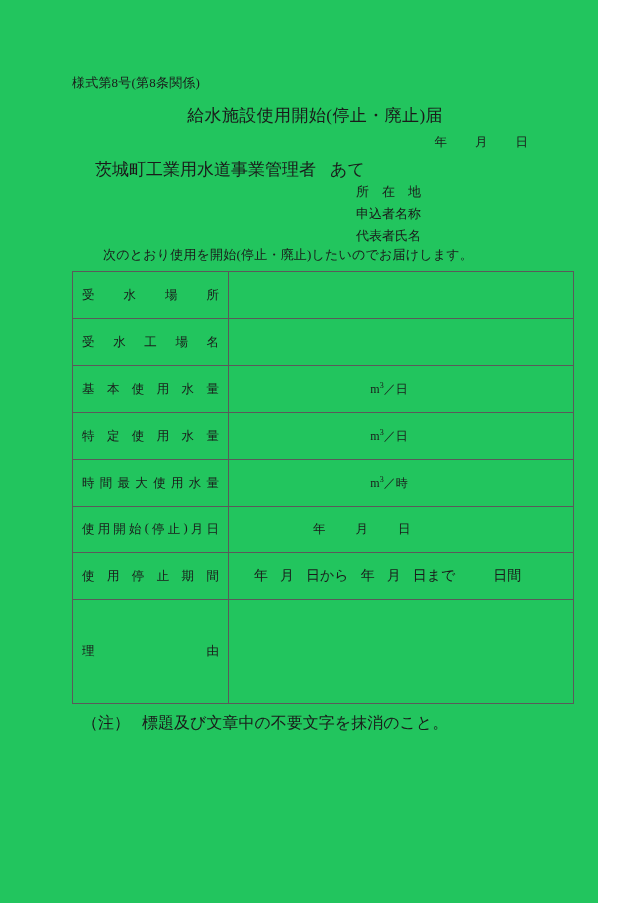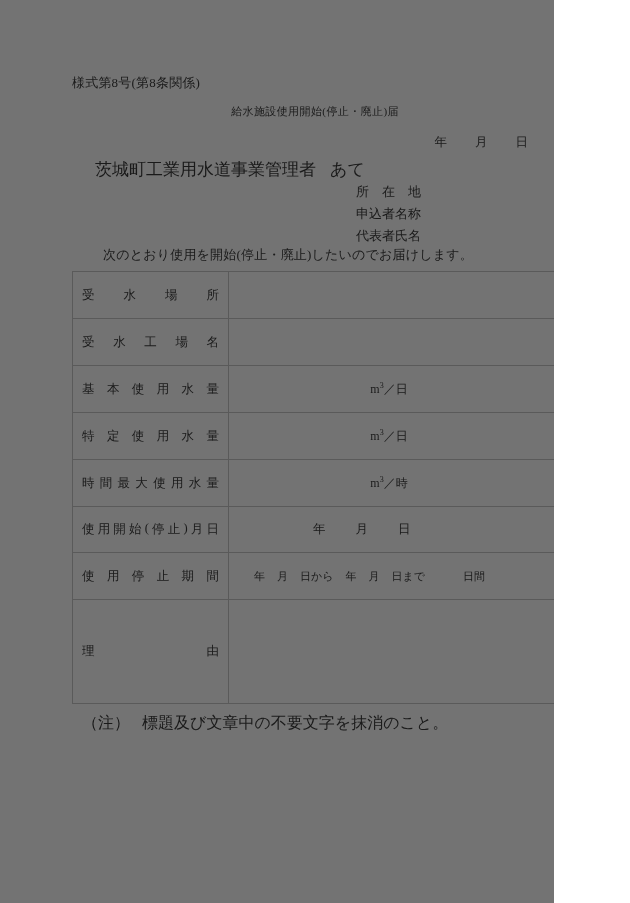--- a/index.html
+++ b/index.html
@@ -7,41 +7,41 @@
     margin: 0;
     padding: 0;
     background: #ffffff;
   }
   body {
     font-family: "Liberation Serif", "DejaVu Serif", serif;
     color: #1a1a1a;
   }
   #page {
     position: relative;
-    width: 554px;
+    width: 598px;
     height: 903px;
-    background: #737373;
+    background: #22c55e;
     overflow: hidden;
   }
   .abs { position: absolute; }
 
   
   .form-no {
     left: 72px;
     top: 74px;
     font-size: 13px;
     letter-spacing: 0.2px;
     white-space: nowrap;
   }
   .doc-title {
     left: 0;
     top: 104px;
     width: 630px;
     text-align: center;
-    font-size: 11px;
+    font-size: 17px;
     letter-spacing: 0.4px;
     padding-left: 0px;
     font-family: Liberation Serif, serif;
   }
   .doc-title-inner { display: inline-block; margin-left: 0px; }
 
   .date-line {
     left: 0;
     top: 134px;
     width: 528px;
@@ -123,21 +123,21 @@
     display: block;
     padding-left: 84px;
     font-size: 12.5px;
     white-space: nowrap;
   }
   .ymd .g { display: inline-block; width: 30px; }
 
   .period {
     display: block;
     padding-left: 25px;
-    font-size: 11px;
+    font-size: 14px;
     white-space: nowrap;
   }
   .period .g1 { display: inline-block; width: 12px; }
   .period .g2 { display: inline-block; width: 12px; }
   .period .g3 { display: inline-block; width: 38px; }
 
   .note {
     left: 82px;
     top: 713px;
     font-size: 16px;

